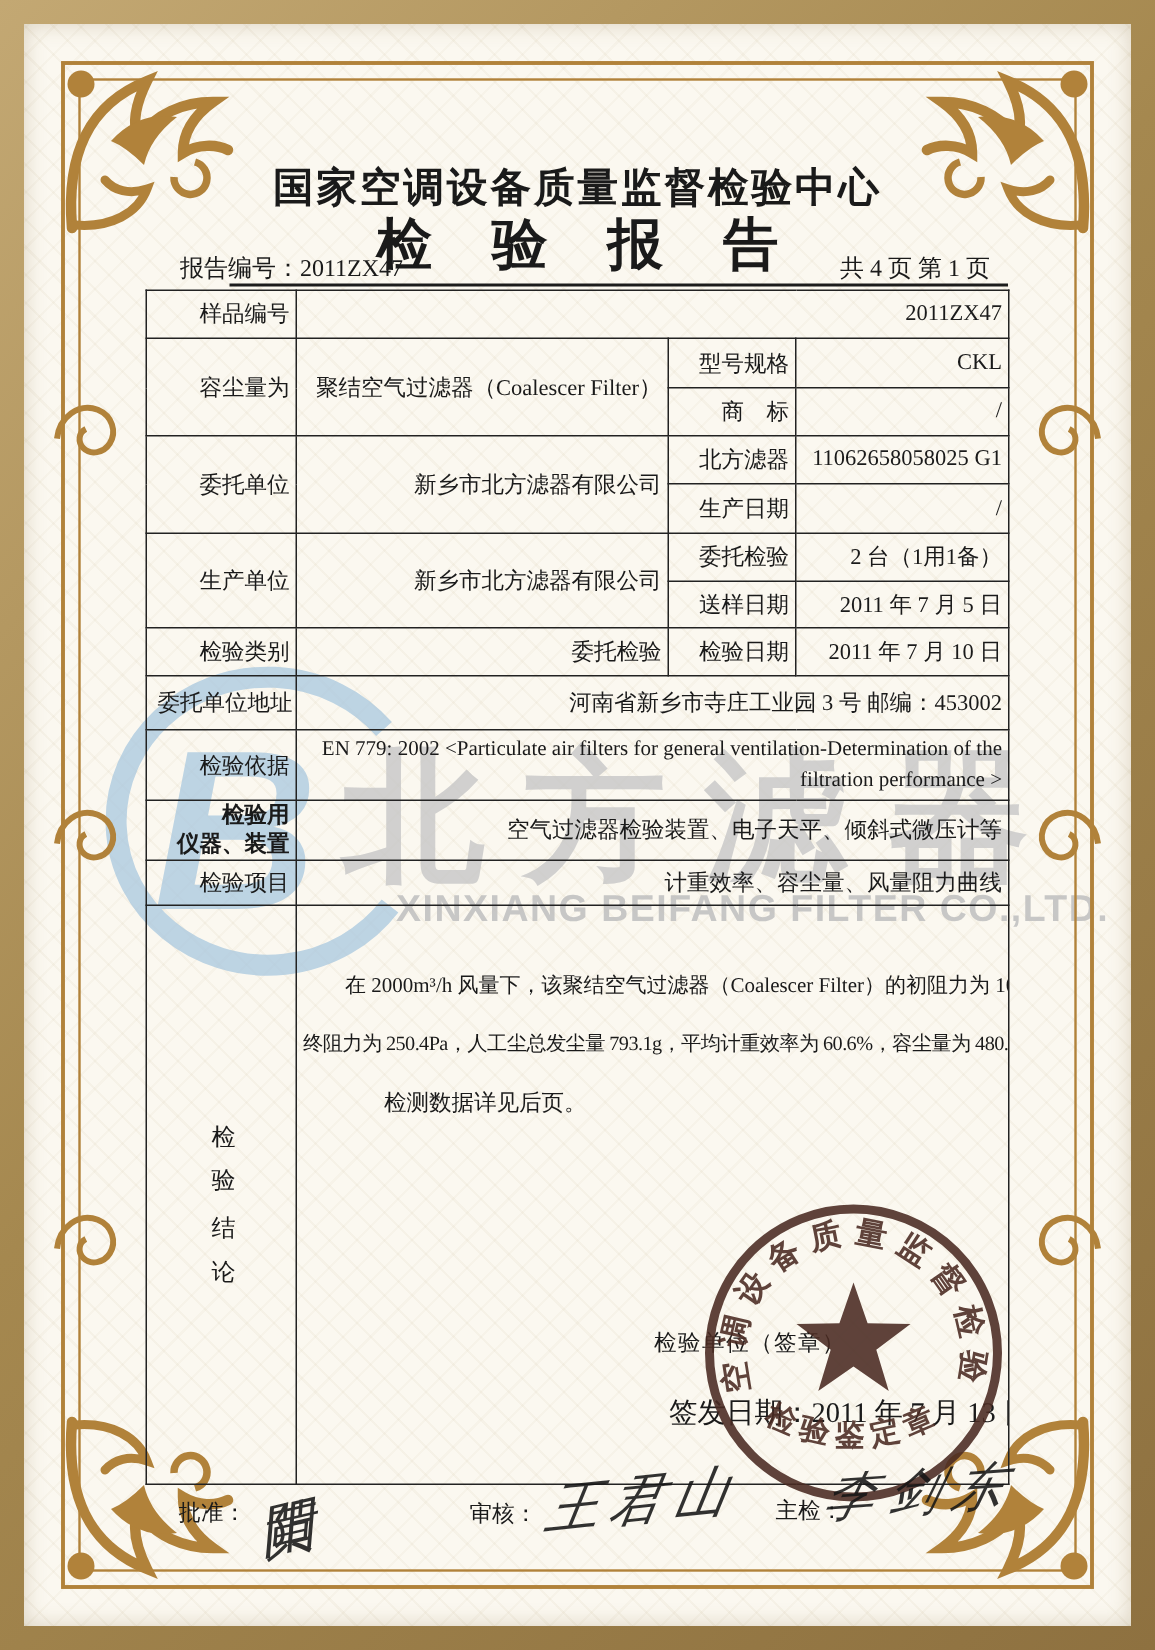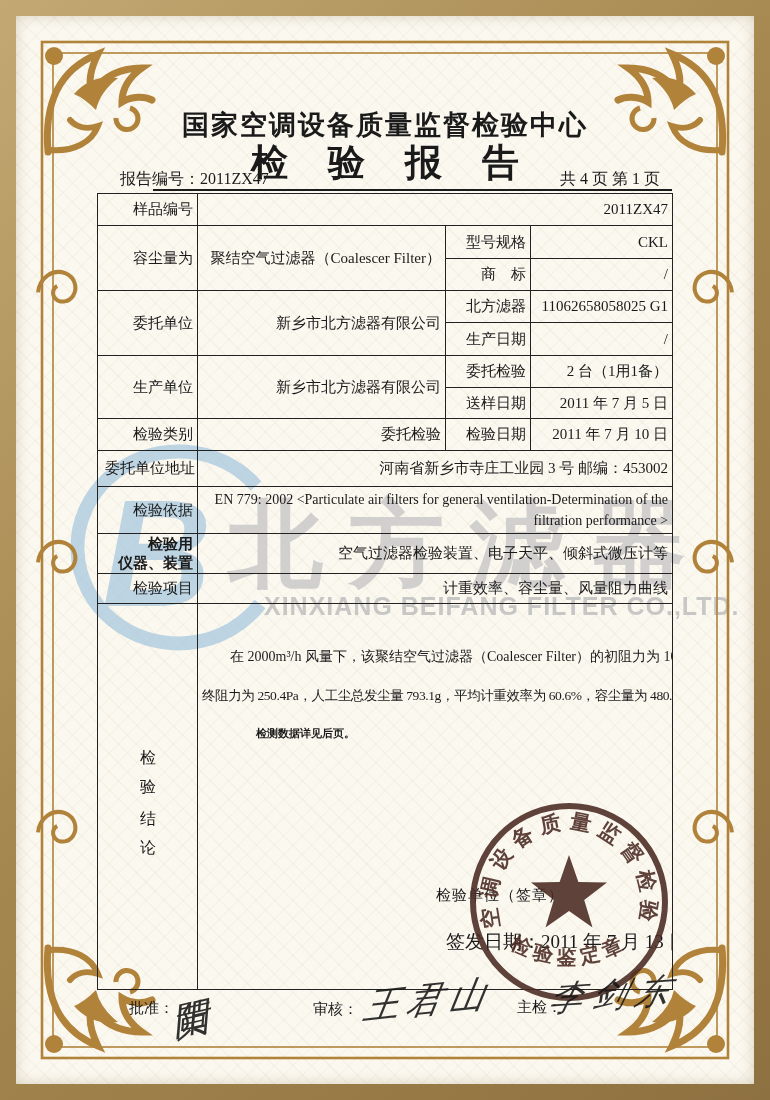--- a/index.html
+++ b/index.html
@@ -40,29 +40,29 @@
                 overflow:hidden;}
   td.lft{text-align:left;padding-left:16px;}
   td.en{font-size:14px;line-height:1.5;padding:2px 6px;}
   .two-line{line-height:1.25;display:block;font-weight:bold;}
   td.concl{position:relative;padding:0;}
   .vlabel{display:flex;align-items:center;justify-content:center;height:385px;}
   .vlabel span{writing-mode:vertical-rl;text-orientation:upright;letter-spacing:1.9em;font-size:16px;}
   .cline{position:absolute;white-space:nowrap;}
   .c1{left:32px;top:44px;font-size:14px;}
   .c2{left:4px;top:83px;font-size:13.5px;letter-spacing:-.4px;}
-  .c3{left:58px;top:122px;font-size:11px;font-weight:bold;}
+  .c3{left:58px;top:122px;font-size:15px;}
   .seal-label{left:238px;top:282px;font-size:15px;letter-spacing:1px;}
   .issue-line{left:248px;top:325px;font-size:19px;}
 
   svg.stamp-layer{left:0;top:0;z-index:4;opacity:.88;}
 
   
   .signoff{position:absolute;z-index:4;font-size:15px;white-space:nowrap;}
-  .lab-approve{left:119px;top:999px;margin-left:10px;}
+  .lab-approve{left:119px;top:999px;}
   .lab-review{left:313px;top:1000px;}
   .lab-chief{left:517px;top:998px;}
   .sig{position:absolute;z-index:4;color:#161616;opacity:.88;font-style:italic;
        font-family:"Liberation Serif",serif;white-space:nowrap;}
   .sig-approve{left:158px;top:972px;font-size:37px;writing-mode:vertical-rl;text-orientation:upright;
                transform:rotate(-9deg) skewY(-4deg);letter-spacing:2px;}
   .sig-review{left:364px;top:976px;font-size:36px;transform:rotate(-6deg) skewX(-16deg);letter-spacing:7px;}
   .sig-chief{left:550px;top:972px;font-size:34px;transform:rotate(-4deg) skewX(-18deg);letter-spacing:9px;}
 </style>
 </head>

